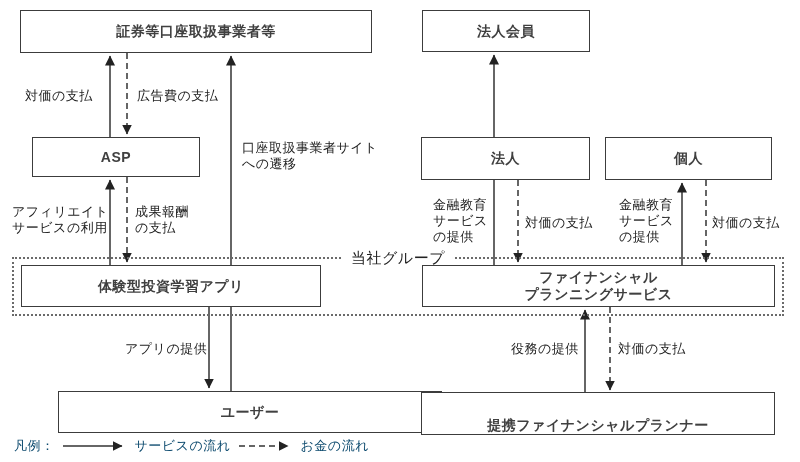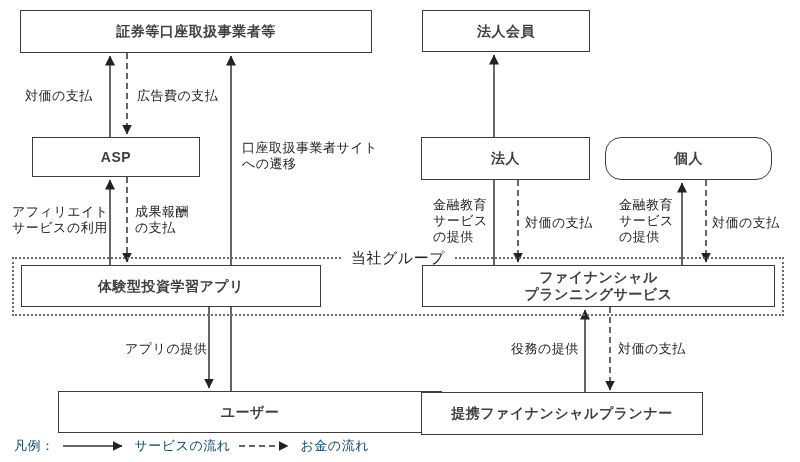--- a/index.html
+++ b/index.html
@@ -72,25 +72,25 @@
     font-size: 13px;
     color: #0c4a6e;
     letter-spacing: 0.5px;
   }
   .legend svg { display: block; }
   
   .b-securities { left: 20px;  top: 10px;  width: 352px; height: 43px; }
   .b-corp-member{ left: 422px; top: 10px;  width: 168px; height: 42px; }
   .b-asp        { left: 32px;  top: 137px; width: 168px; height: 40px; align-items: center; }
   .b-corp       { left: 421px; top: 137px; width: 169px; height: 43px; }
-  .b-individual { left: 605px; top: 137px; width: 167px; height: 43px; border-radius: 16px; }
+  .b-individual { left: 605px; top: 137px; width: 167px; height: 43px; }
   .b-app        { left: 21px;  top: 265px; width: 300px; height: 42px; }
   .b-fp-service { left: 422px; top: 265px; width: 353px; height: 42px; }
   .b-user       { left: 22px;  top: 391px; width: 384px; height: 42px; margin-left: 36px; }
-  .b-partner-fp { left: 421px; top: 392px; width: 282px; height: 43px; }
+  .b-partner-fp { left: 421px; top: 392px; width: 354px; height: 43px; justify-content: flex-end; }
 </style>
 </head>
 <body>
 
 <div class="stage">
 
   <svg class="lines-layer" width="800" height="462" viewBox="0 0 800 462">
     <defs>
       <marker id="ah" markerWidth="11" markerHeight="11" refX="9.5" refY="5" orient="auto" markerUnits="userSpaceOnUse">
         <path d="M0,0 L10,5 L0,10 Z" fill="#222222"></path>

